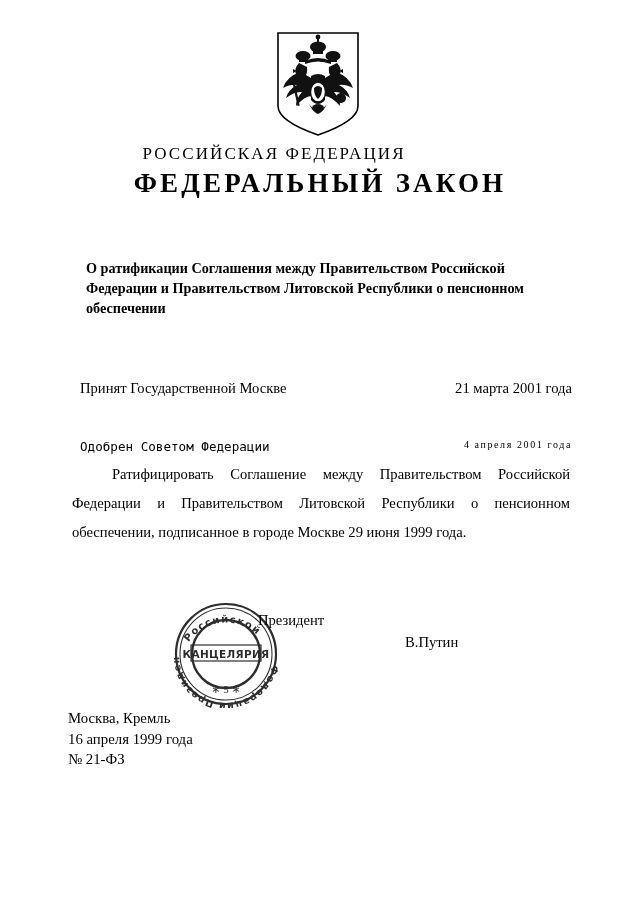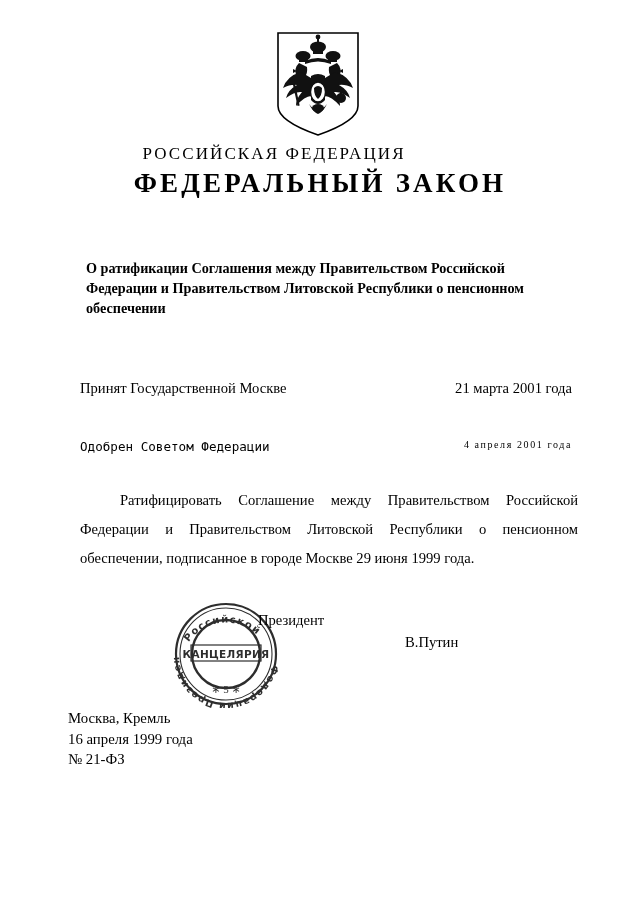--- a/index.html
+++ b/index.html
@@ -80,28 +80,27 @@
   .adopt::after { content: ""; display: block; clear: both; }
   .adopt-council .right {
     font-family: "Liberation Serif", "DejaVu Serif", serif;
     font-size: 10px;
     letter-spacing: 1.6px;
   }
 
   
   .body-par {
     position: absolute;
-    left: 80px;
+    left: 72px;
     top: 460px;
     width: 498px;
     font-size: 14.6px;
     line-height: 29px;
     text-align: justify;
     text-indent: 40px;
-    margin-top: 26px;
   }
 
   
   .sig {
     position: absolute;
     font-size: 14.6px;
   }
   .sig-title { left: 258px; top: 612px; }
   .sig-org   { left: 215px; top: 634px; }
   .sig-name  { left: 405px; top: 634px; }

